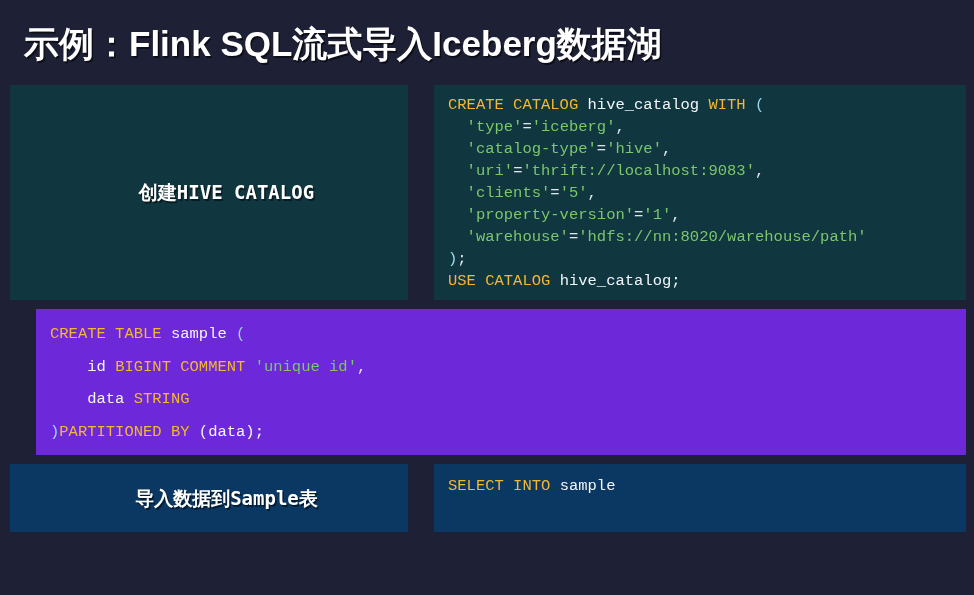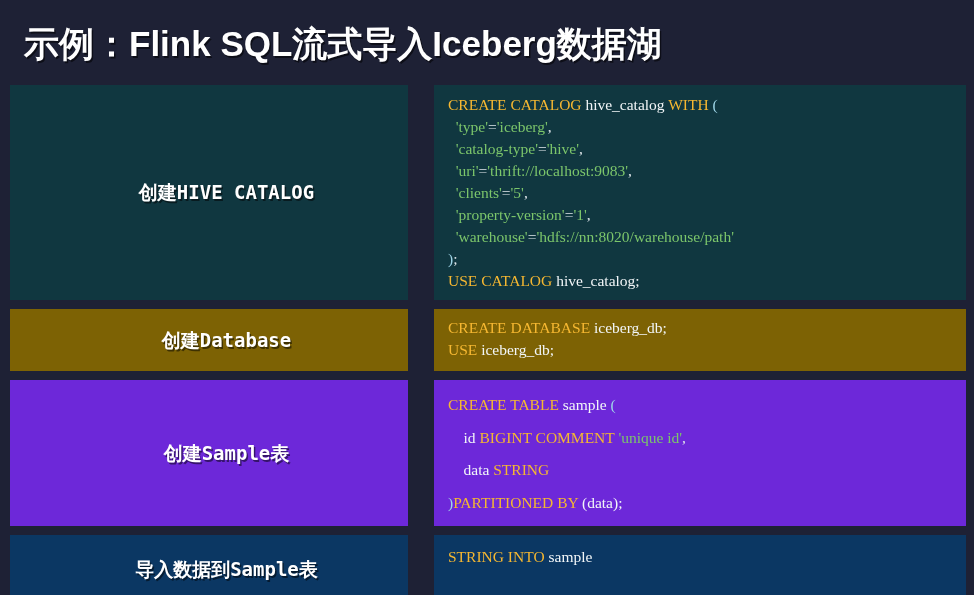--- a/index.html
+++ b/index.html
@@ -79,21 +79,21 @@
     font-size: 19px;
     font-weight: bold;
     color: #ffffff;
     text-shadow: 1.5px 1.5px 0 rgba(0,0,0,0.5);
     line-height: 1.2;
     white-space: nowrap;
   }
 
   
   .code {
-    font-family: Liberation Serif, serif;
+    font-family: Liberation Mono, monospace;
     font-size: 15.5px;
     line-height: 22px;
     white-space: pre;
     color: #eef2f4;
   }
   .code.loose { line-height: 32.5px; }
 
   .kw  { color: #f5b731; }
   .str { color: #7cc66b; }
   .id  { color: #f2f6f8; }
@@ -129,42 +129,30 @@
   <div class="rows">
       <div class="row theme-teal row-catalog">
         <div class="label-cell">
           <div class="label-text">创建HIVE CATALOG</div>
         </div>
         <div class="spacer-cell"></div>
         <div class="code-cell">
           <div class="code"><div><span class="kw">CREATE CATALOG </span><span class="id">hive_catalog </span><span class="kw">WITH </span><span class="pn">(</span></div><div><span class="id">  </span><span class="str">'type'</span><span class="op">=</span><span class="str">'iceberg'</span><span class="op">,</span></div><div><span class="id">  </span><span class="str">'catalog-type'</span><span class="op">=</span><span class="str">'hive'</span><span class="op">,</span></div><div><span class="id">  </span><span class="str">'uri'</span><span class="op">=</span><span class="str">'thrift://localhost:9083'</span><span class="op">,</span></div><div><span class="id">  </span><span class="str">'clients'</span><span class="op">=</span><span class="str">'5'</span><span class="op">,</span></div><div><span class="id">  </span><span class="str">'property-version'</span><span class="op">=</span><span class="str">'1'</span><span class="op">,</span></div><div><span class="id">  </span><span class="str">'warehouse'</span><span class="op">=</span><span class="str">'hdfs://nn:8020/warehouse/path'</span></div><div><span class="pn">)</span><span class="op">;</span></div><div><span class="kw">USE CATALOG </span><span class="id">hive_catalog;</span></div></div>
         </div>
       </div>
-      <div class="row theme-olive row-database">
-        <div class="label-cell">
-          <div class="label-text">创建Database</div>
-        </div>
-        <div class="spacer-cell"></div>
-        <div class="code-cell">
-          <div class="code"><div><span class="kw">CREATE DATABASE </span><span class="id">iceberg_db;</span></div><div><span class="kw">USE </span><span class="id">iceberg_db;</span></div></div>
-        </div>
-      </div>
       <div class="row theme-green row-sample">
-        <div class="label-cell">
-          <div class="label-text">创建Sample表</div>
-        </div>
         <div class="spacer-cell"></div>
         <div class="code-cell">
           <div class="code loose"><div><span class="kw">CREATE TABLE </span><span class="id">sample </span><span class="pn">(</span></div><div><span class="id">    id </span><span class="kw">BIGINT COMMENT </span><span class="str">'unique id'</span><span class="op">,</span></div><div><span class="id">    data </span><span class="kw">STRING</span></div><div><span class="pn">)</span><span class="kw">PARTITIONED BY </span><span class="id">(data);</span></div></div>
         </div>
       </div>
       <div class="row theme-blue row-insert">
         <div class="label-cell">
           <div class="label-text">导入数据到Sample表</div>
         </div>
         <div class="spacer-cell"></div>
         <div class="code-cell">
-          <div class="code"><div><span class="kw">STRING INTO </span><span class="id">sample</span></div></div>
+          <div class="code"><div><span class="kw">SELECT INTO </span><span class="id">sample</span></div></div>
         </div>
       </div>
     </div>
 
 </div>
 
 </body></html>

